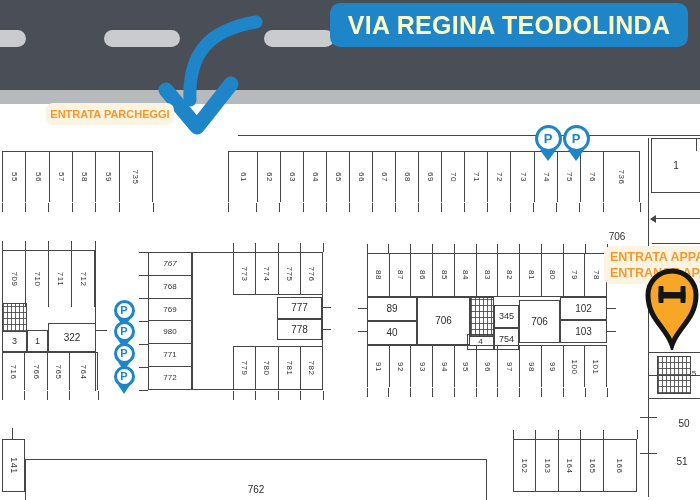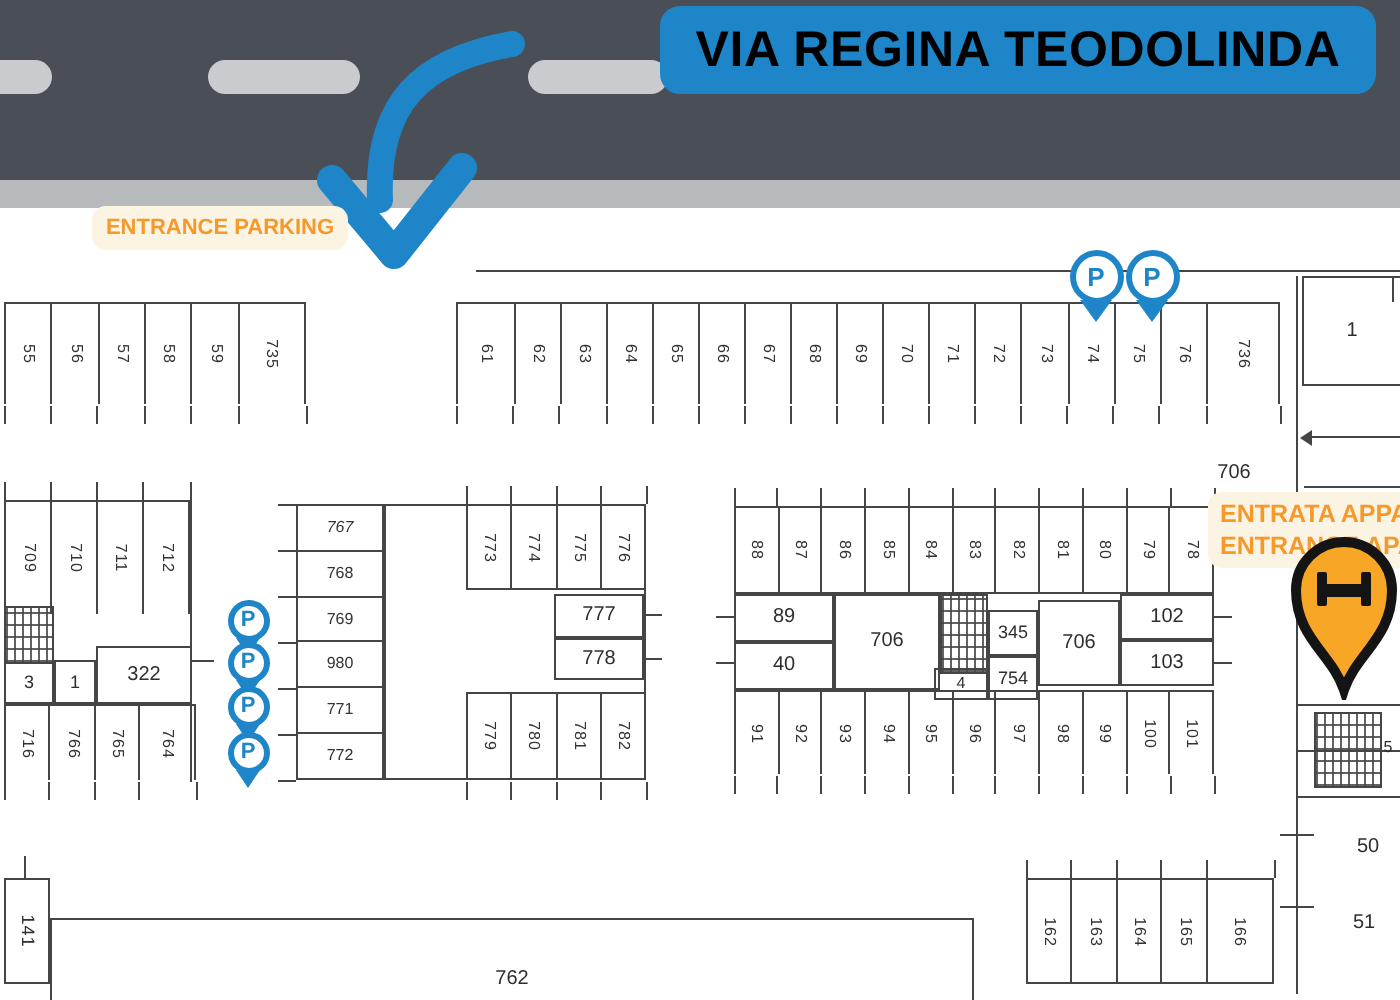--- a/index.html
+++ b/index.html
@@ -5,21 +5,21 @@
   html,body{margin:0;padding:0;background:#e9e9e9;}
   .stage{position:relative;width:700px;height:500px;background:#ffffff;overflow:hidden;
          font-family:"Liberation Sans",sans-serif;}
   
   .road{position:absolute;left:0;top:0;width:700px;height:90px;background:var(--road-dark);z-index:1;}
   .road-strip{position:absolute;left:0;top:90px;width:700px;height:14px;background:var(--road-strip);z-index:1;}
   .dash{position:absolute;top:30px;height:17px;border-radius:9px;background:var(--road-dash);z-index:2;}
   
   .title{position:absolute;left:330px;top:3px;width:358px;height:44px;background:var(--blue);
          border-radius:10px;display:flex;align-items:center;justify-content:center;z-index:3;
-         font-size:25px;font-weight:bold;color:#000000;white-space:nowrap;letter-spacing:.3px;}
+         font-size:25px;font-weight:bold;color:#fef9c3;white-space:nowrap;letter-spacing:.3px;}
   
   .lbl{position:absolute;background:var(--cream);border-radius:7px;color:var(--orange);
        font-weight:bold;text-align:center;z-index:5;}
   .lbl-park{left:46px;top:103px;width:124px;padding:4px 2px;font-size:11px;line-height:14px;}
   .lbl-apart{left:604px;top:246px;padding:3px 0 3px 6px;font-size:12.5px;line-height:16px;
              text-align:left;white-space:nowrap;}
   
   .overlay{position:absolute;left:0;top:0;z-index:4;pointer-events:none;}
   .marker{position:absolute;left:643px;top:266px;z-index:7;}
   
@@ -60,21 +60,21 @@
   <div class="title">
     <span>VIA REGINA TEODOLINDA</span>
   </div>
 
   <svg class="overlay" width="700" height="500">
     <path d="M256 22 C210 30 188 52 190 100" fill="none" style="stroke:var(--blue)" stroke-width="13" stroke-linecap="round"></path>
     <path d="M166 90 L197 127 L231 84" fill="none" style="stroke:var(--blue)" stroke-width="15" stroke-linecap="round" stroke-linejoin="round"></path>
   </svg>
 
   <div class="lbl lbl-park">
-    <div>ENTRANCE PARKING</div>
+    <div>ENTRATA PARCHEGGI</div>
   </div>
 
   <div class="lbl lbl-apart">
     <div>ENTRATA APPART</div>
     <div>ENTRANCE APAR</div>
   </div>
 
   <svg class="marker" width="58" height="84" viewBox="0 0 58 84">
     <path d="M29 79 C23 61 5 53 5 29 C5 15.7 15.7 5 29 5 C42.3 5 53 15.7 53 29 C53 53 35 61 29 79 Z" style="fill:var(--marker)" stroke="#141414" stroke-width="5"></path>
     <g>

